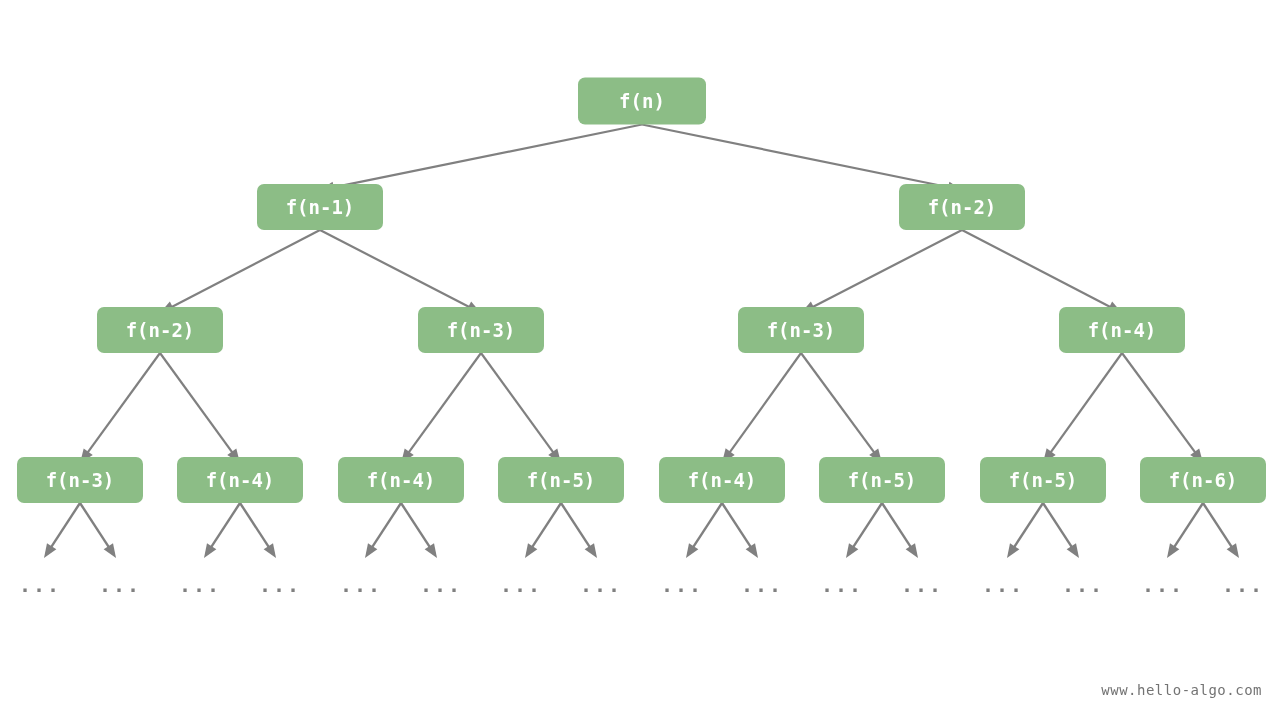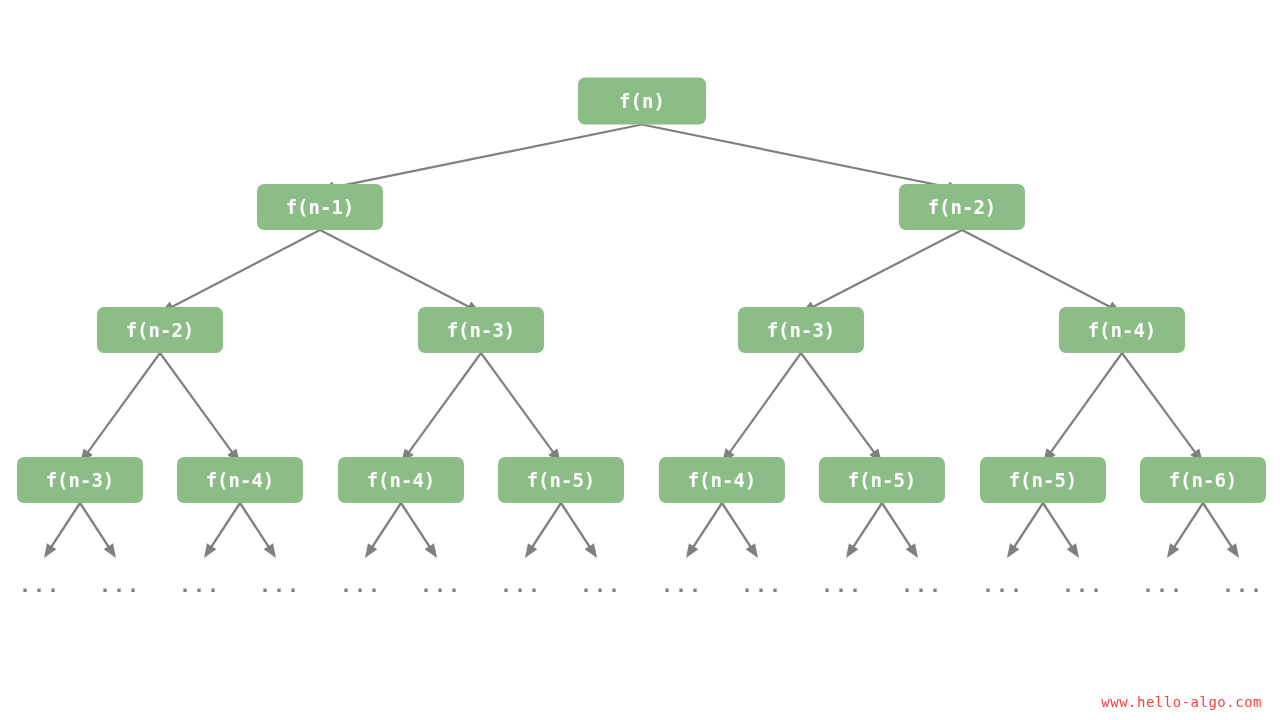--- a/index.html
+++ b/index.html
@@ -56,22 +56,22 @@
     font-family: "DejaVu Sans Mono", monospace;
     font-size: 20px;
     font-weight: bold;
     letter-spacing: 2px;
     text-anchor: middle;
     dominant-baseline: middle;
   }
   .watermark {
     position: absolute;
     right: 18px;
-    bottom: 10px;
-    color: #ef4444;
+    bottom: 22px;
+    color: #737373;
     font-family: "DejaVu Sans Mono", monospace;
     font-size: 14px;
     letter-spacing: 0.5px;
     white-space: nowrap;
   }
 </style>
 </head>
 <body>
 
 <div id="stage">

